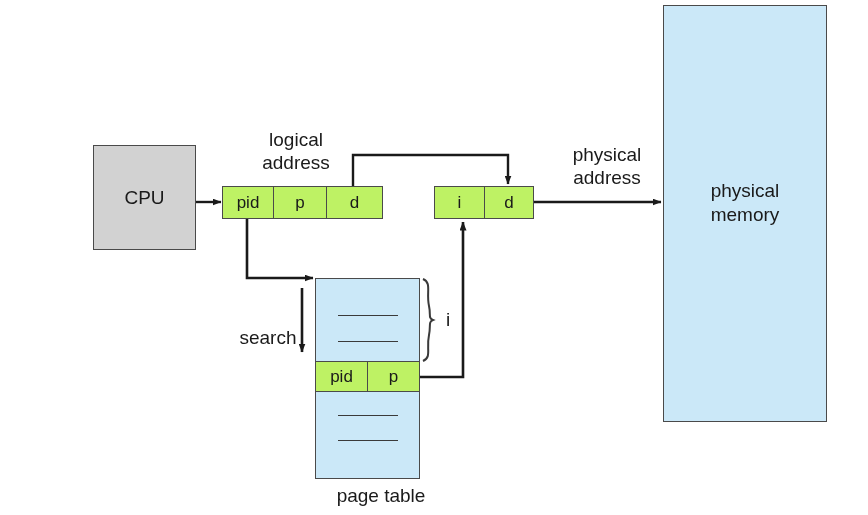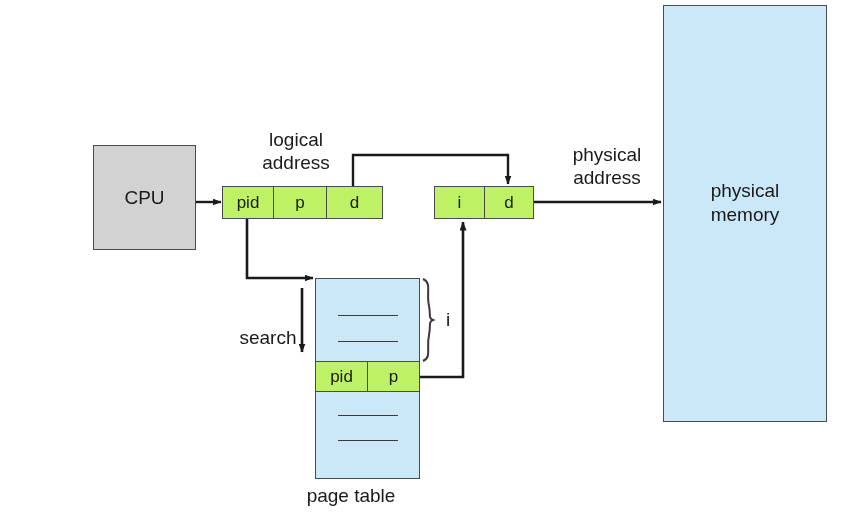--- a/index.html
+++ b/index.html
@@ -99,21 +99,21 @@
 
   <div class="dash" style="left:338px; top:315px; width:60px;"></div>
   <div class="dash" style="left:338px; top:341px; width:60px;"></div>
 
   <div class="cell" style="left:315px; top:361px; width:53px; height:31px;">pid</div>
   <div class="cell" style="left:367px; top:361px; width:53px; height:31px;">p</div>
 
   <div class="dash" style="left:338px; top:415px; width:60px;"></div>
   <div class="dash" style="left:338px; top:440px; width:60px;"></div>
 
-  <div class="centerlabel" style="left:281px; top:483px; width:140px; height:26px;">page table</div>
+  <div class="centerlabel" style="left:311px; top:483px; width:140px; height:26px;">page table</div>
 
   <div class="centerlabel" style="left:230px; top:312px; width:76px; height:26px;margin-top:13px;">search</div>
 
   <div class="centerlabel" style="left:438px; top:307px; width:20px; height:26px;">i</div>
 
   <svg class="overlay" viewBox="0 0 868 515">
     <defs>
       <marker id="arrowhead" markerWidth="9" markerHeight="7" refX="8.5" refY="3.5" orient="auto" markerUnits="userSpaceOnUse">
         <polygon points="0 0, 9 3.5, 0 7" fill="#1a1a1a"></polygon>
       </marker>

